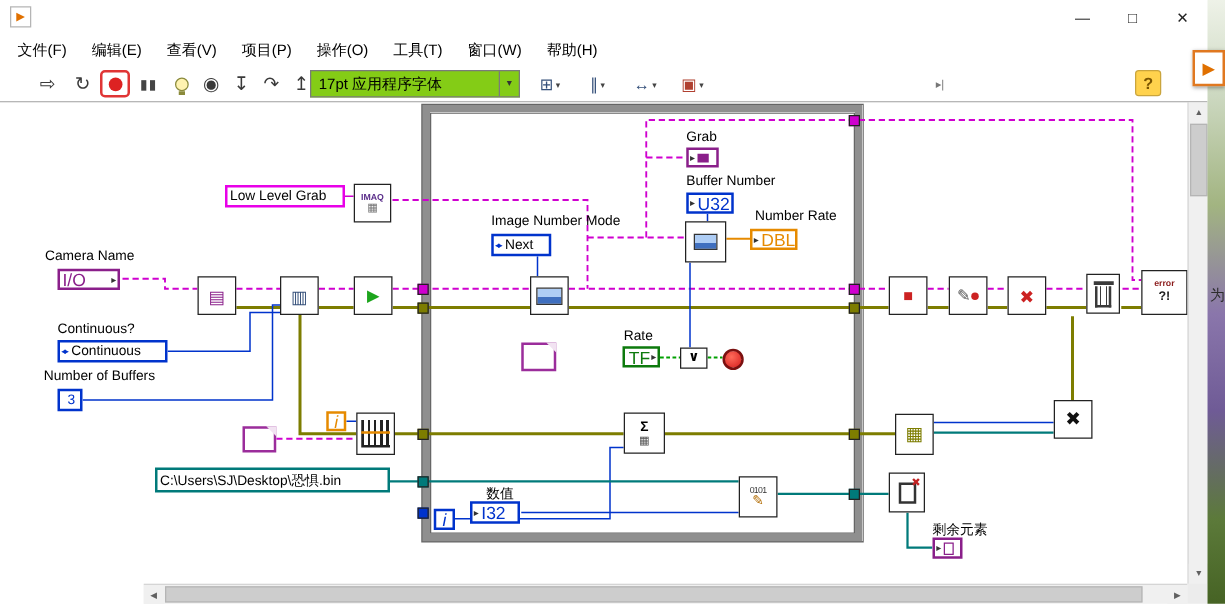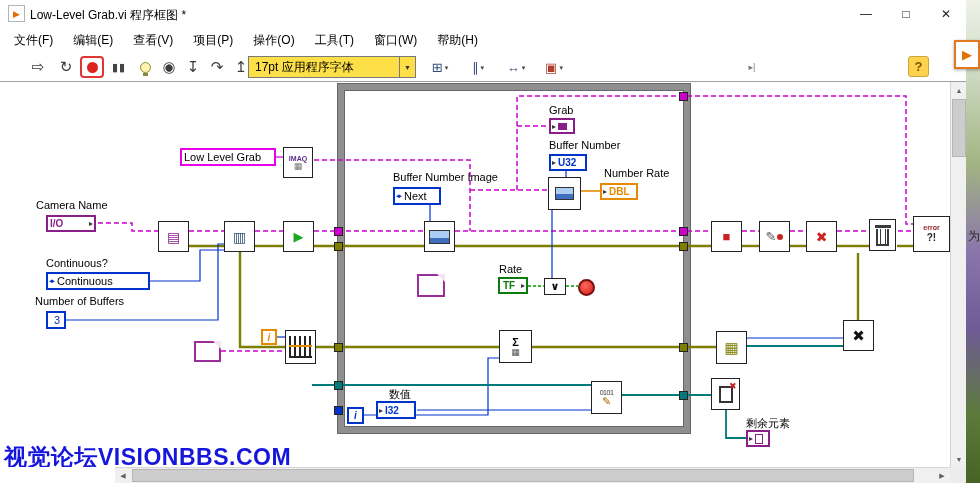--- a/index.html
+++ b/index.html
@@ -13,21 +13,21 @@
   display:flex;align-items:center;justify-content:center;font-size:9px;color:#e07000}
 #menubar{position:absolute;left:0;top:28px;width:966px;height:24px;background:#fff;display:flex;padding-left:4px}
 .menu-item{height:24px;line-height:24px;padding:0 10px;font-size:12px;white-space:nowrap}
 #toolbar{position:absolute;left:0;top:52px;width:966px;height:30px;background:#fff;border-bottom:1px solid #a0a0a0}
 .tb{position:absolute;top:4px;height:22px;display:flex;align-items:center;justify-content:center;font-size:15px;color:#3a3a3a}
 .tb-sm{font-size:11px;color:#444}
 #abort-btn{border:2px solid #e03535;border-radius:4px;width:24px;height:22px}
 #abort-dot{width:11px;height:11px;border-radius:50%;background:#dd2222}
 .bulb{width:11px;height:11px;border-radius:50%;background:#fff3b0;border:1px solid #8a8a3a;position:relative}
 .bulb::after{content:"";position:absolute;left:2px;bottom:-4px;width:5px;height:3px;background:#8a8a3a}
-#font-box{position:absolute;left:248px;top:4px;width:168px;height:22px;border:1px solid #7a7a7a;display:flex;align-items:center;background:#fde047}
+#font-box{position:absolute;left:248px;top:4px;width:168px;height:22px;border:1px solid #7a7a7a;display:flex;align-items:center;background:#84cc16}
 #font-box .ft{flex:1;font-size:12px;padding-left:6px;white-space:nowrap;overflow:hidden}
 #font-box .fd{width:16px;height:20px;border-left:1px solid #7a7a7a;font-size:7px;display:flex;align-items:center;justify-content:center;color:#333}
 .dd-btn{position:absolute;top:5px;width:32px;height:21px;display:flex;align-items:center;justify-content:center;gap:2px;font-size:13px;color:#35507a}
 .dd-btn .dv{font-size:7px;color:#444}
 #search-wrap{position:absolute;left:762px;top:4px;width:140px;height:22px}
 #search-input{width:140px;height:22px;border:1px solid #9a9a9a;font-size:12px;padding:0 20px 0 6px;color:#333;
   font-family:"Liberation Sans","DejaVu Sans",sans-serif}
 .mag{position:absolute;right:12px;top:5px;width:8px;height:8px;border:2px solid #555;border-radius:50%}
 .mag-h{position:absolute;right:6px;top:13px;width:6px;height:2px;background:#555;transform:rotate(45deg)}
 #help-btn{position:absolute;left:908px;top:4px;width:21px;height:21px;background:#ffd24d;border:1px solid #caa53d;
@@ -42,21 +42,21 @@
 .node{position:absolute;background:#fff;border:1px solid #222;display:flex;align-items:center;justify-content:center;z-index:3}
 .term{position:absolute;background:#fff;display:flex;align-items:center;z-index:3;overflow:hidden}
 .t-blue{border:2px solid #0033cc}
 .t-purple{border:2px solid #8a1f8a}
 .t-teal{border:2px solid #007a7a}
 .t-green{border:2px solid #0d7a0d}
 .t-orange{border:2px solid #e68a00}
 .t-magenta{border:2px solid #e800e8}
 .enum-g{font-size:7px;color:#0033cc;padding:0 1px;letter-spacing:-1px}
 .enum-t{font-size:11px;padding-left:2px;white-space:nowrap}
-.tt{font-size:10px;font-weight:bold}
+.tt{font-size:14px;font-weight:normal}
 .ar{font-size:8px;color:#333;margin-left:auto;padding-right:1px}
 .arl{font-size:8px;color:#333;padding-left:1px}
 .imaq-in{display:flex;flex-direction:column;align-items:center;line-height:1}
 .imaq-t{font-size:7px;font-weight:bold;color:#5a2d8a}
 .imaq-b{font-size:9px;color:#777}
 .g{line-height:1}
 .mini-img{width:21px;height:14px;border:1px solid #333;background:linear-gradient(180deg,#aecdf5 0 55%,#3f6fbf 55%)}
 .pagec{position:absolute;background:#fff;border:2px solid #9b2d9b;z-index:3}
 .pagec::after{content:"";position:absolute;top:-2px;right:-2px;border-top:8px solid #f2e3f2;border-left:8px solid transparent}
 .hist{width:23px;height:22px;border-bottom:2px solid #222;position:relative;
@@ -83,21 +83,20 @@
 #lv-float-icon{position:absolute;left:954px;top:40px;width:26px;height:29px;background:#fff;border:2px solid #e07820;
   box-shadow:0 1px 3px rgba(0,0,0,.35);display:flex;align-items:center;justify-content:center;color:#e07000;font-size:13px;z-index:7}
 </style>
 </head>
 <body>
 
 <div id="titlebar">
   <div id="app-icon">
       <span>▶</span>
     </div>
-  <div id="title-text">Low-Level Grab.vi 程序框图 *</div>
   <div class="win-btn" style="left:846px">—</div>
   <div class="win-btn" style="left:886px">□</div>
   <div class="win-btn" style="left:926px">✕</div>
 </div>
 
 <div id="menubar">
   <span class="menu-item">文件(F)</span>
   <span class="menu-item">编辑(E)</span>
   <span class="menu-item">查看(V)</span>
   <span class="menu-item">项目(P)</span>
@@ -216,33 +215,33 @@
   <div class="tunnel" style="left:334px;top:324px;background:#0033cc"></div>
   <div class="tunnel" style="left:679px;top:10px;background:#cf00cf"></div>
   <div class="tunnel" style="left:679px;top:145px;background:#cf00cf"></div>
   <div class="tunnel" style="left:679px;top:160px;background:#7d7d00"></div>
   <div class="tunnel" style="left:679px;top:261px;background:#7d7d00"></div>
   <div class="tunnel" style="left:679px;top:309px;background:#007a7a"></div>
 
   <div class="lbl" style="left:36px;top:117px">Camera Name</div>
   <div class="lbl" style="left:46px;top:175px">Continuous?</div>
   <div class="lbl" style="left:35px;top:213px">Number of Buffers</div>
-  <div class="lbl" style="left:393px;top:89px">Buffer Number Image</div>
+  <div class="lbl" style="left:393px;top:89px">Image Number Mode</div>
   <div class="lbl" style="left:549px;top:22px">Grab</div>
   <div class="lbl" style="left:549px;top:57px">Buffer Number</div>
   <div class="lbl" style="left:604px;top:85px">Number Rate</div>
   <div class="lbl" style="left:499px;top:181px">Rate</div>
   <div class="lbl" style="left:389px;top:305px">数值</div>
   <div class="lbl" style="left:746px;top:334px">剩余元素</div>
 
   <div class="term t-purple" style="left:46px;top:133px;width:50px;height:17px">
     <span class="tt" style="color:#8a1f8a;padding-left:2px">I/O</span>
     <span class="ar">▸</span>
   </div>
-  <div class="term t-blue" style="left:46px;top:190px;width:104px;height:18px">
+  <div class="term t-blue" style="left:46px;top:190px;width:88px;height:18px">
     <span class="enum-g">◂▸</span>
     <span class="enum-t">Continuous</span>
   </div>
   <div class="term t-blue" style="left:46px;top:229px;width:20px;height:18px;justify-content:center">
     <span class="enum-t" style="color:#0033cc">3</span>
   </div>
   <div class="term t-magenta" style="left:180px;top:66px;width:96px;height:18px">
     <span class="enum-t">Low Level Grab</span>
   </div>
   <div class="term t-blue" style="left:393px;top:105px;width:48px;height:18px">
@@ -267,20 +266,23 @@
   </div>
   <div class="term t-orange" style="left:261px;top:247px;width:16px;height:16px;justify-content:center">
     <span class="tt" style="color:#e68a00;font-style:italic">i</span>
   </div>
   <div class="term t-blue" style="left:347px;top:325px;width:17px;height:17px;justify-content:center">
     <span class="tt" style="color:#0033cc;font-style:italic">i</span>
   </div>
   <div class="term t-blue" style="left:376px;top:319px;width:40px;height:18px">
     <span class="arl">▸</span>
     <span class="tt" style="color:#0033cc;padding-left:2px">I32</span>
+  </div>
+  <div class="term t-teal" style="left:124px;top:292px;width:188px;height:20px">
+    <span class="enum-t" style="font-size:11px">C:\Users\SJ\Desktop\恐惧.bin</span>
   </div>
   <div class="term t-purple" style="left:746px;top:348px;width:24px;height:17px">
     <span class="arl">▸</span>
     <span style="width:8px;height:10px;border:1px solid #8a1f8a;margin-left:2px;background:#fff"></span>
   </div>
 
   <div class="node" style="left:283px;top:65px;width:30px;height:31px">
     <div class="imaq-in">
       <span class="imaq-t">IMAQ</span>
       <span class="imaq-b">▦</span>
@@ -349,21 +351,20 @@
       <div class="trash-body"></div>
     </div>
   </div>
   <div class="node" style="left:913px;top:134px;width:37px;height:36px">
     <div class="err-in">
       <span class="err-t">error</span>
       <span class="err-g">?!</span>
     </div>
   </div>
 
-  <div id="watermark">视觉论坛VISIONBBS.COM</div>
 </div>
 
 <div id="vscroll">
   <div class="sb-arrow" style="left:0;top:0">▲</div>
   <div class="sb-thumb" style="left:1px;top:17px;width:14px;height:58px"></div>
   <div class="sb-arrow" style="left:0;top:369px">▼</div>
 </div>
 <div id="hscroll">
   <div class="sb-arrow" style="left:0;top:0">◀</div>
   <div class="sb-thumb" style="left:17px;top:1px;width:782px;height:13px"></div>

